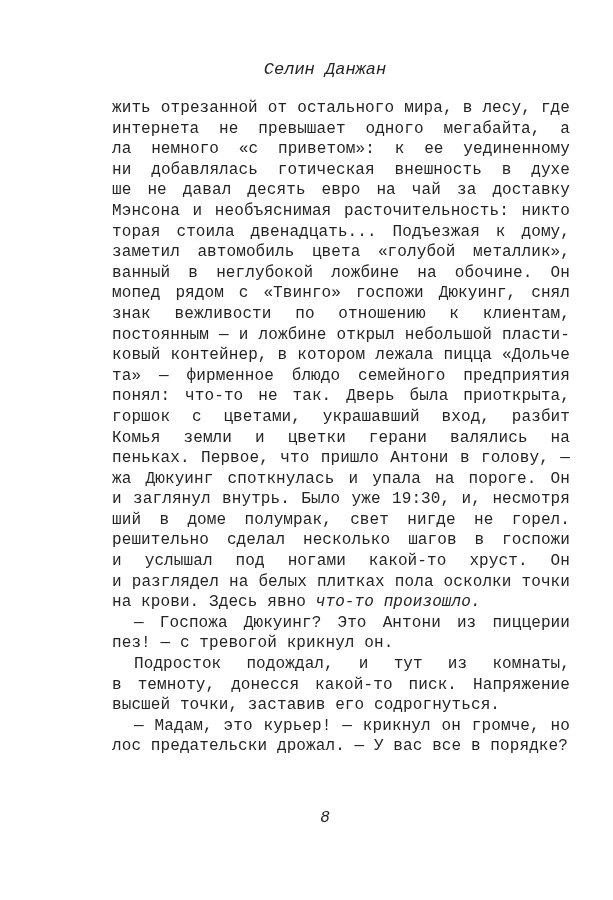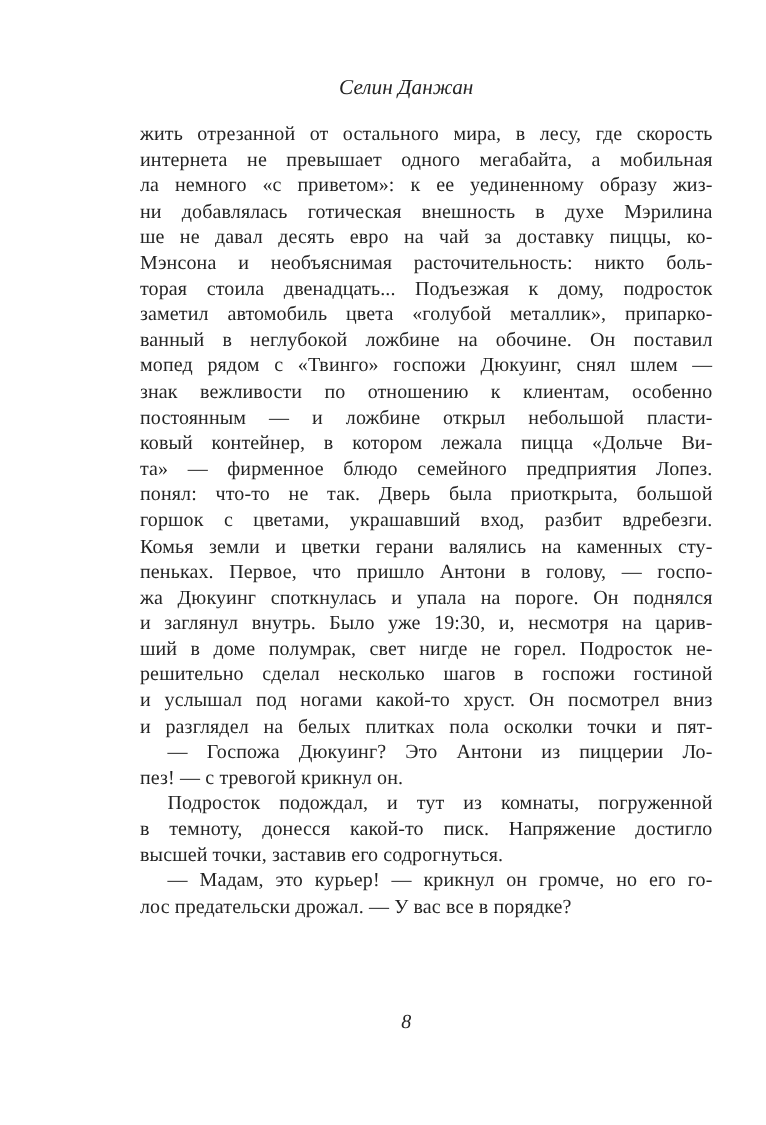--- a/index.html
+++ b/index.html
@@ -5,21 +5,21 @@
   html, body {
     margin: 0;
     padding: 0;
     background: #ffffff;
   }
   .book-page {
     position: relative;
     width: 613px;
     height: 900px;
     background: #ffffff;
-    font-family: Liberation Serif, serif;
+    font-family: Liberation Mono, monospace;
     color: #242424;
     overflow: hidden;
   }
   .running-head {
     position: absolute;
     top: 60px;
     left: 96px;
     width: 458px;
     text-align: center;
     font-style: italic;
@@ -84,20 +84,21 @@
       <div class="line"><span>понял: что-то не так. Дверь была приоткрыта, большой</span></div>
       <div class="line"><span>горшок с цветами, украшавший вход, разбит вдребезги.</span></div>
       <div class="line"><span>Комья земли и цветки герани валялись на каменных сту-</span></div>
       <div class="line"><span>пеньках. Первое, что пришло Антони в голову, — госпо-</span></div>
       <div class="line"><span>жа Дюкуинг споткнулась и упала на пороге. Он поднялся</span></div>
       <div class="line"><span>и заглянул внутрь. Было уже 19:30, и, несмотря на царив-</span></div>
       <div class="line"><span>ший в доме полумрак, свет нигде не горел. Подросток не-</span></div>
       <div class="line"><span>решительно сделал несколько шагов в госпожи гостиной</span></div>
       <div class="line"><span>и услышал под ногами какой-то хруст. Он посмотрел вниз</span></div>
       <div class="line"><span>и разглядел на белых плитках пола осколки точки и пят-</span></div>
+      <div class="line para-end"><span>на крови. Здесь явно </span><i>что-то произошло.</i></div>
       <div class="line indent"><span>— Госпожа Дюкуинг? Это Антони из пиццерии Ло-</span></div>
       <div class="line para-end"><span>пез! — с тревогой крикнул он.</span></div>
       <div class="line indent"><span>Подросток подождал, и тут из комнаты, погруженной</span></div>
       <div class="line"><span>в темноту, донесся какой-то писк. Напряжение достигло</span></div>
       <div class="line para-end"><span>высшей точки, заставив его содрогнуться.</span></div>
       <div class="line indent"><span>— Мадам, это курьер! — крикнул он громче, но его го-</span></div>
       <div class="line para-end"><span>лос предательски дрожал. — У вас все в порядке?</span></div>
     </div>
 
   <div class="page-number">8</div>

